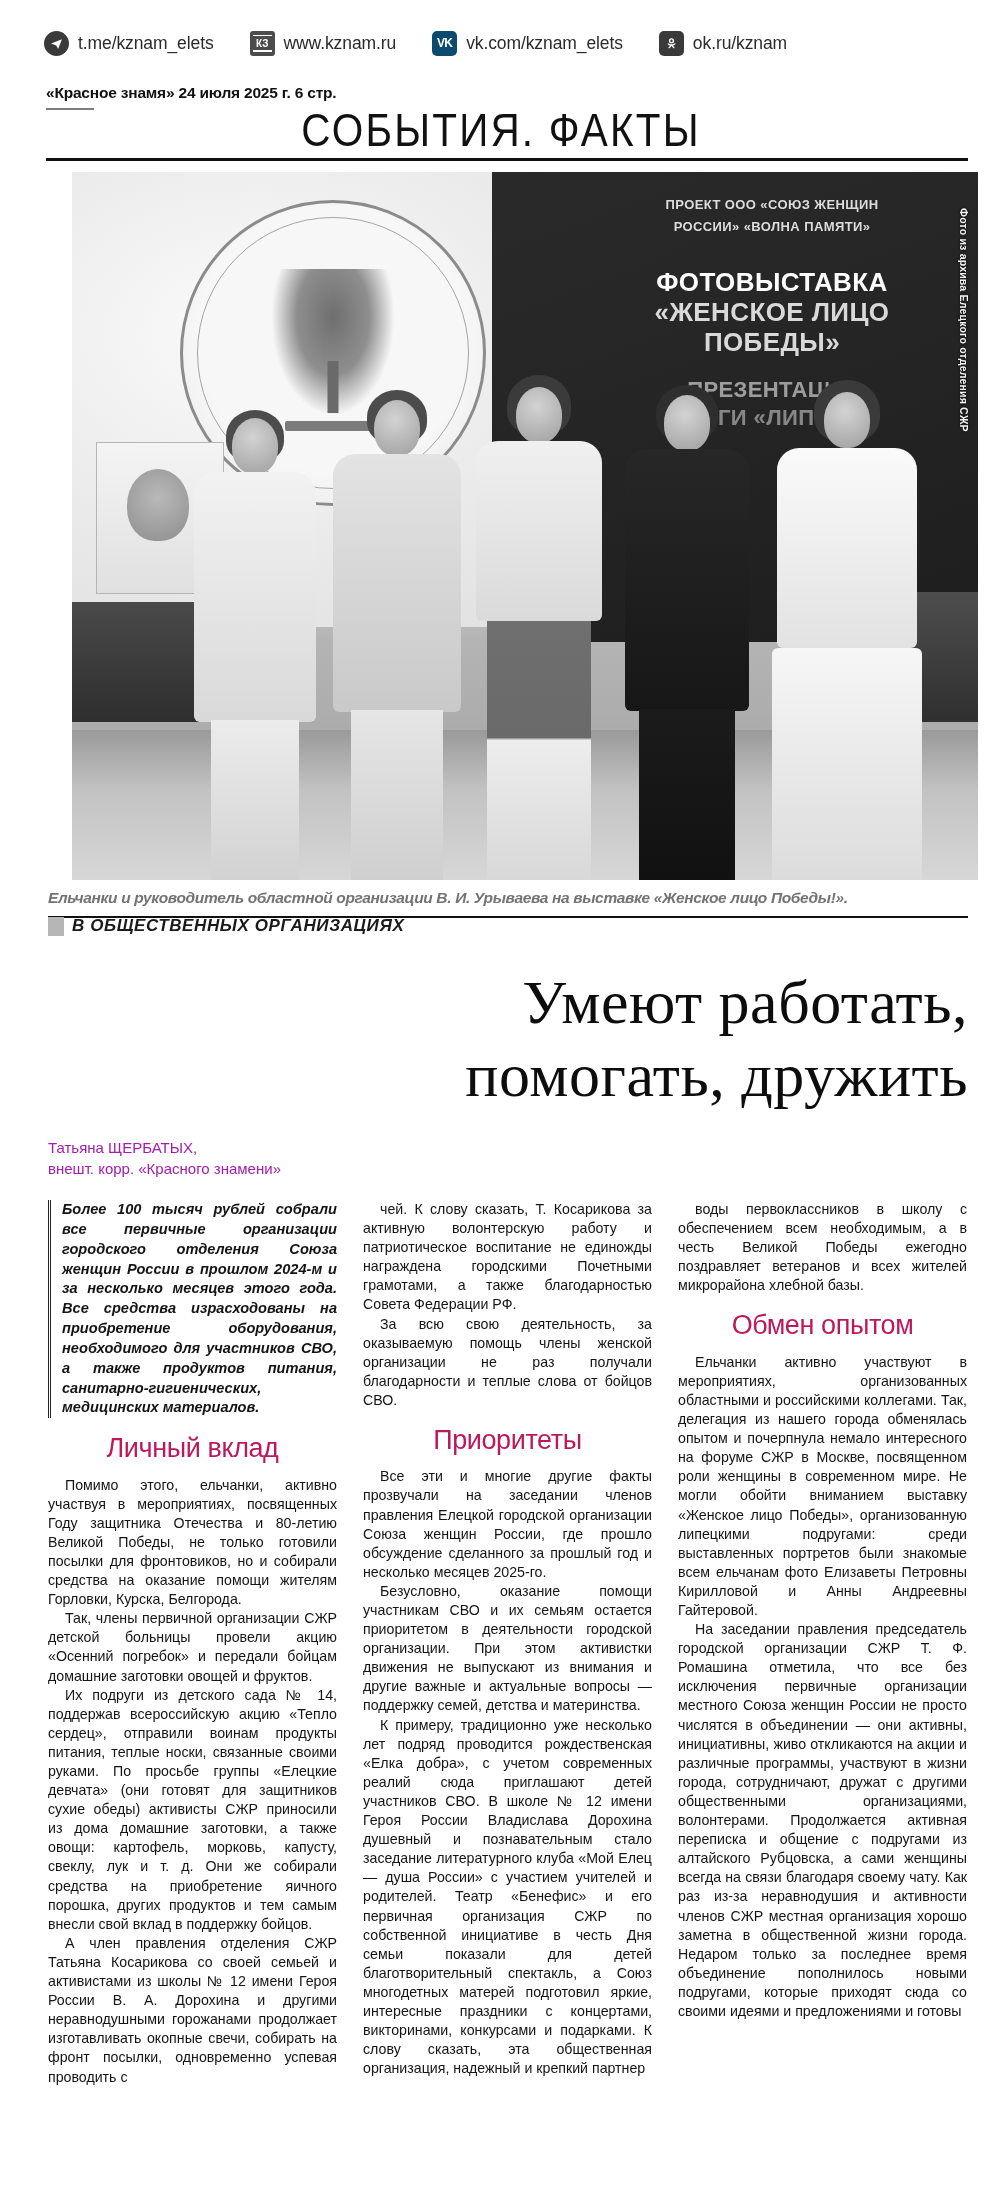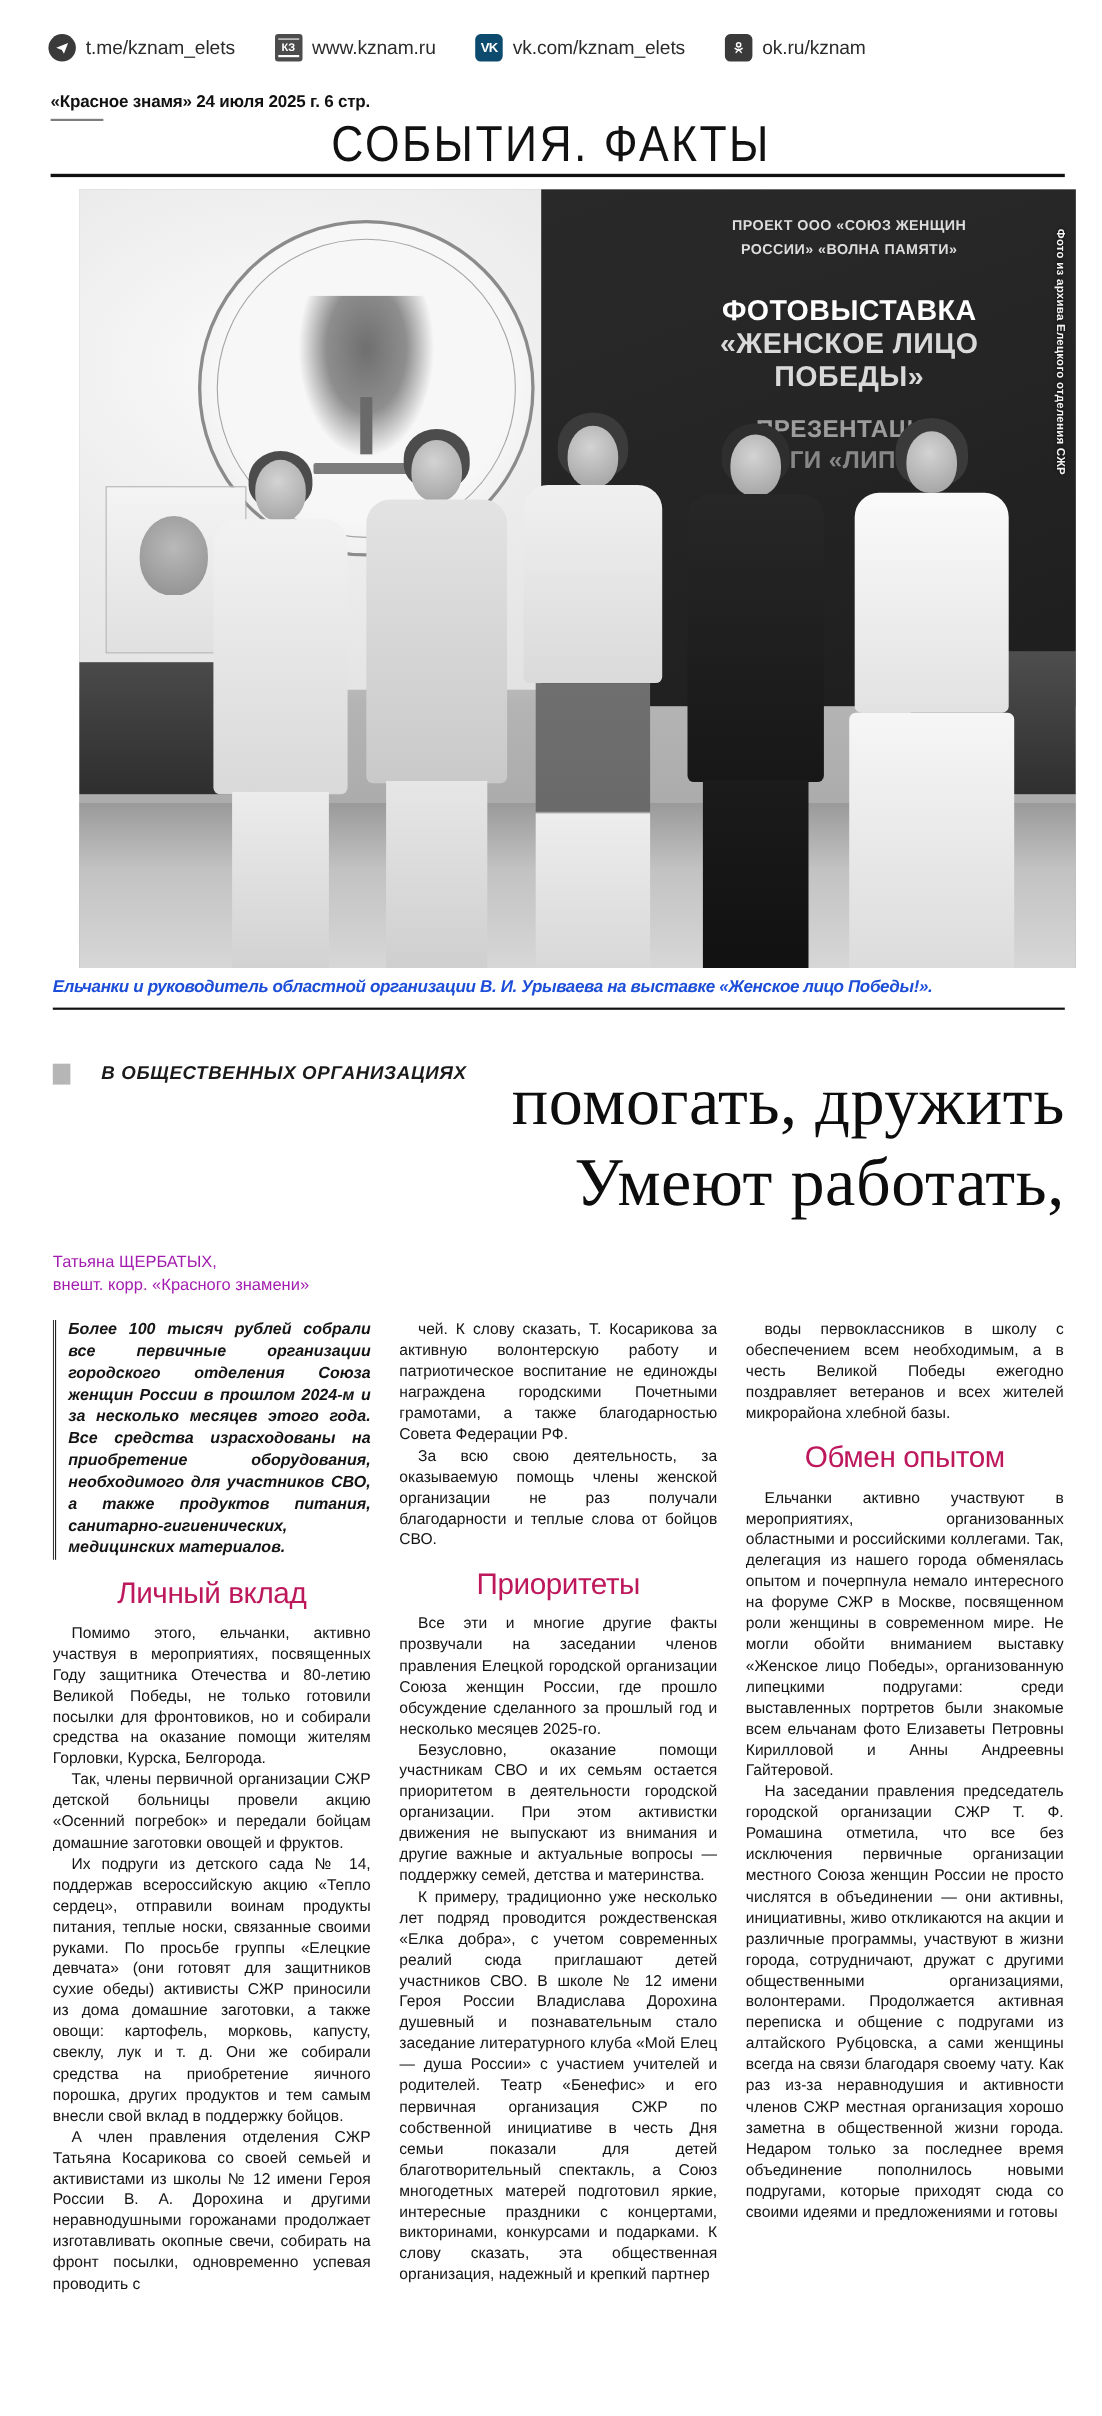--- a/index.html
+++ b/index.html
@@ -314,41 +314,41 @@
 
   
   .caption {
     position: absolute;
     top: 889px;
     left: 48px;
     right: 34px;
     font-size: 15.5px;
     font-weight: 700;
     font-style: italic;
-    color: #1d4ed8;
+    color: #737373;
     letter-spacing: -0.35px;
     white-space: nowrap;
   }
   .caption-rule {
     position: absolute;
     top: 916px;
     left: 48px;
     right: 34px;
     height: 2px;
     background: #111;
   }
 
   
   .rubric {
     position: absolute;
-    top: 966px;
+    top: 916px;
     left: 48px;
     display: flex;
     align-items: center;
-    gap: 28px;
+    gap: 8px;
   }
   .rubric-mark {
     width: 16px;
     height: 19px;
     background: #b6b6b6;
   }
   .rubric-text {
     font-size: 17px;
     font-style: italic;
     font-weight: 600;
@@ -535,22 +535,22 @@
 
   <div class="caption">Ельчанки и руководитель областной организации В. И. Урываева на выставке «Женское лицо Победы!».</div>
   <div class="caption-rule"></div>
 
   <div class="rubric">
     <span class="rubric-mark"></span>
     <span class="rubric-text">В ОБЩЕСТВЕННЫХ ОРГАНИЗАЦИЯХ</span>
   </div>
 
   <div class="headline">
+    <span class="hl-line">Умеют работать,</span>
     <span class="hl-line">помогать, дружить</span>
-    <span class="hl-line">Умеют работать,</span>
   </div>
 
   <div class="byline">
     <div>Татьяна ЩЕРБАТЫХ,</div>
     <div>внешт. корр. «Красного знамени»</div>
   </div>
 
   <div class="cols">
 
     <div class="col">

